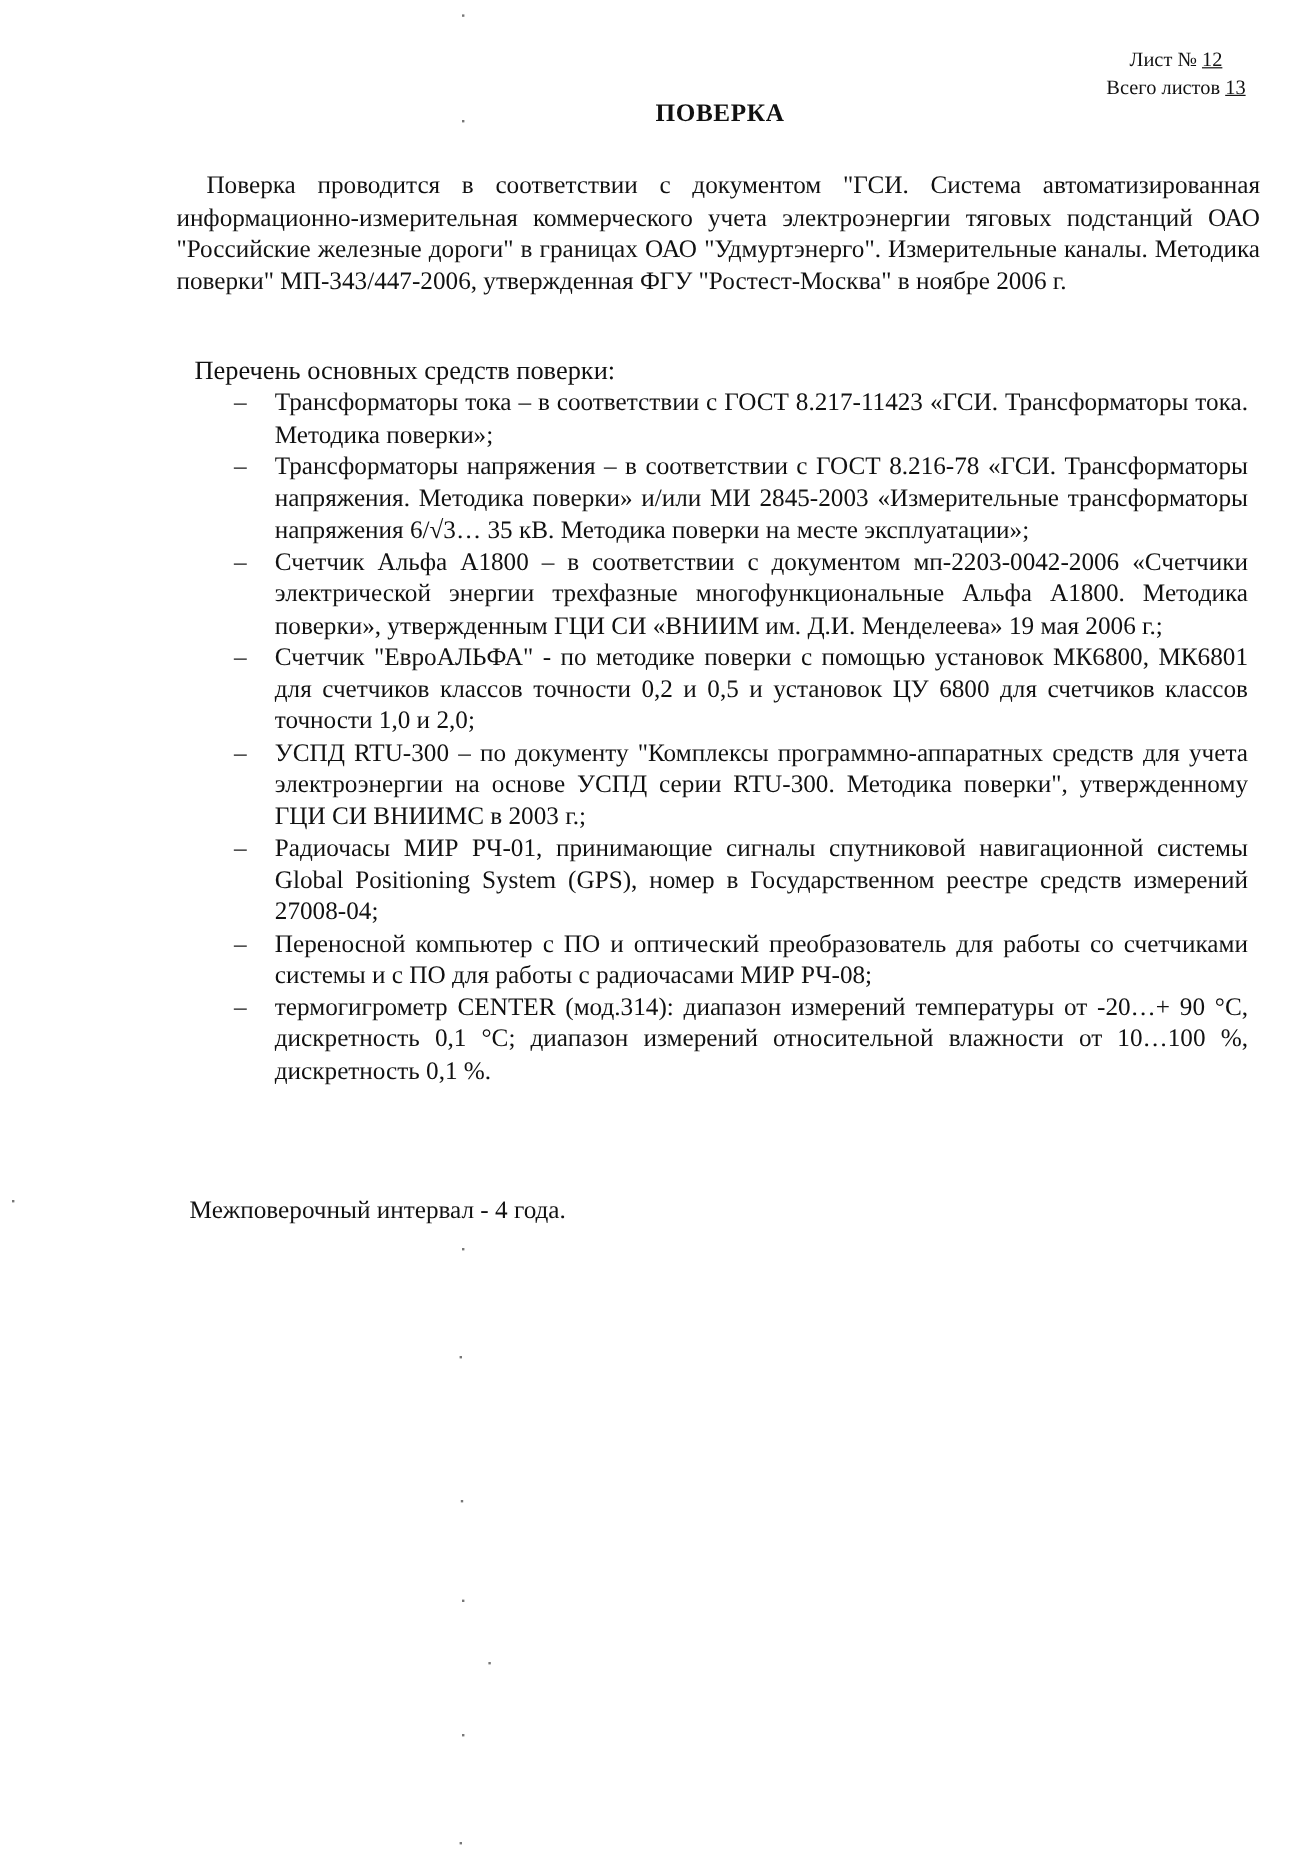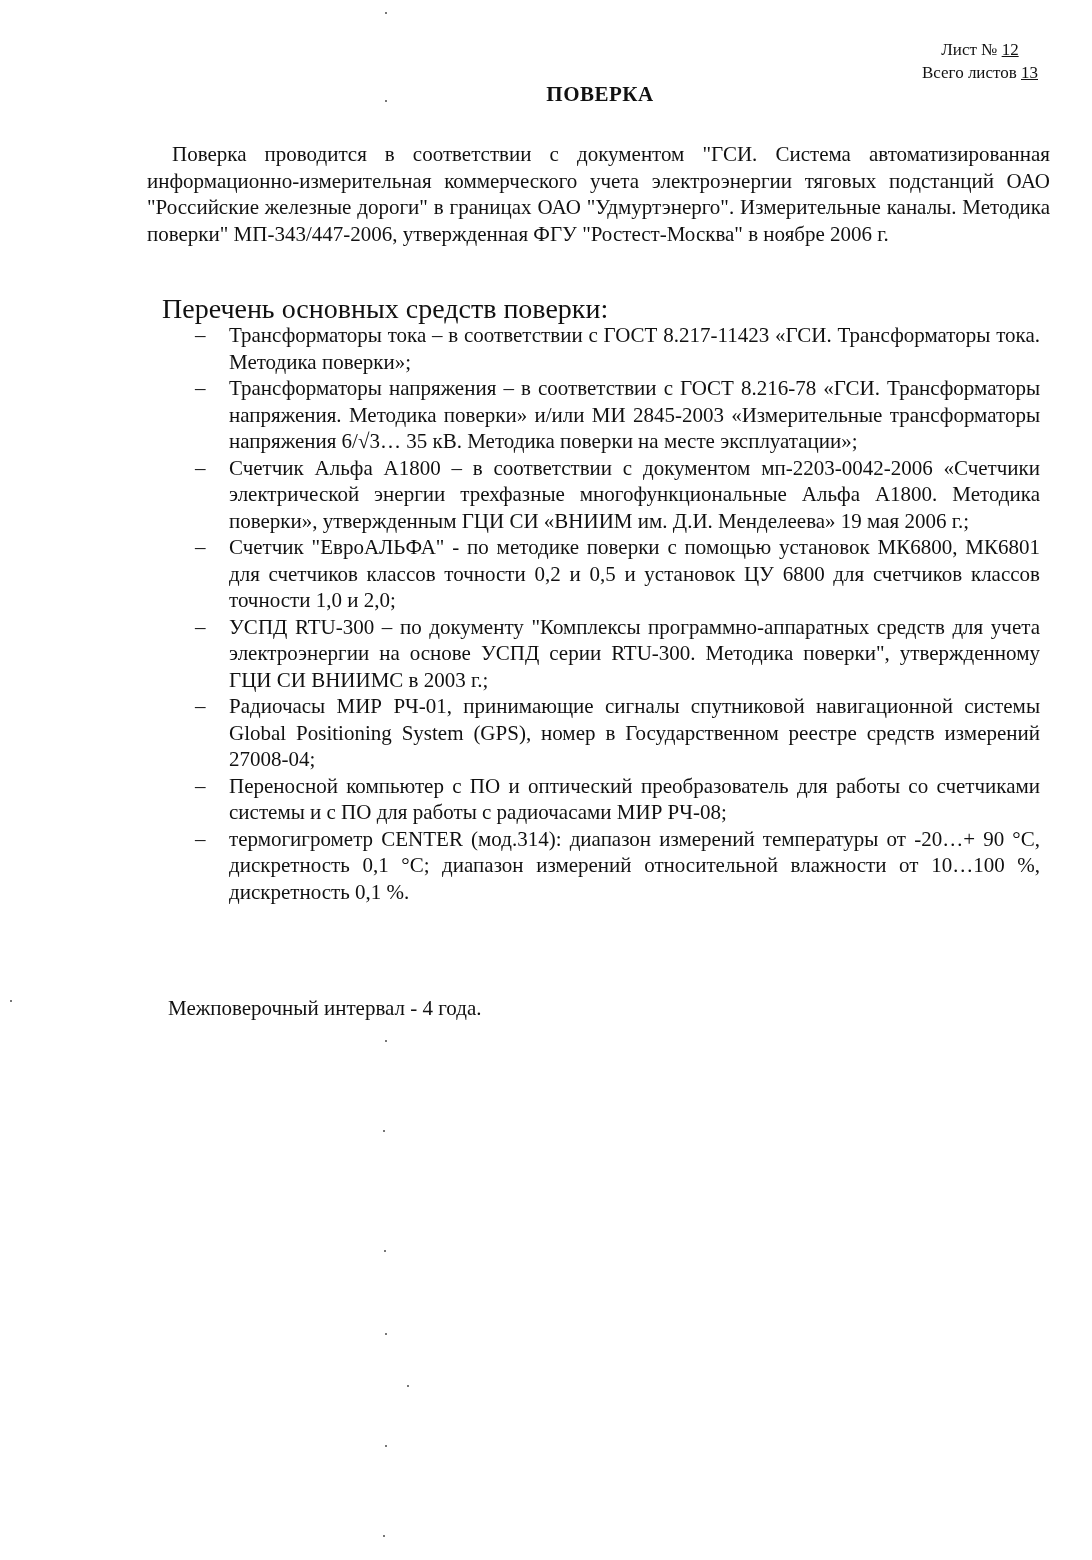--- a/index.html
+++ b/index.html
@@ -15,35 +15,35 @@
   .title {
     position: absolute; left: 0; width: 1200px; top: 82px; text-align: center;
     font-size: 21px; font-weight: bold; letter-spacing: 0.5px;
   }
   .intro {
     position: absolute; left: 141px; width: 903px; top: 135px;
     font-size: 21px; line-height: 26.5px; text-align: justify;
     text-indent: 25px; margin: 6px;
   }
   .list-heading {
-    position: absolute; left: 162px; top: 296px; font-size: 28px; line-height: 26.5px;
+    position: absolute; left: 162px; top: 296px; font-size: 22px; line-height: 26.5px;
   }
   .list {
     position: absolute; left: 195px; width: 845px; top: 322px;
     margin: 0; padding: 0; list-style: none;
     font-size: 21px; line-height: 26.5px;
   }
   .list li {
     position: relative; padding-left: 34px; text-align: justify;
   }
   .list li .dash {
     position: absolute; left: 0; top: 0;
   }
   .interval {
-    position: absolute; left: 168px; top: 995px; font-size: 21px; line-height: 26.5px;
+    position: absolute; left: 158px; top: 995px; font-size: 21px; line-height: 26.5px;
   }
   .speck { position: absolute; width: 2px; height: 2px; background: #777; }
 </style>
 </head>
 <body>
 
 <div class="page-number">
   <div>
     <span>Лист №</span>
     <u>12</u>

